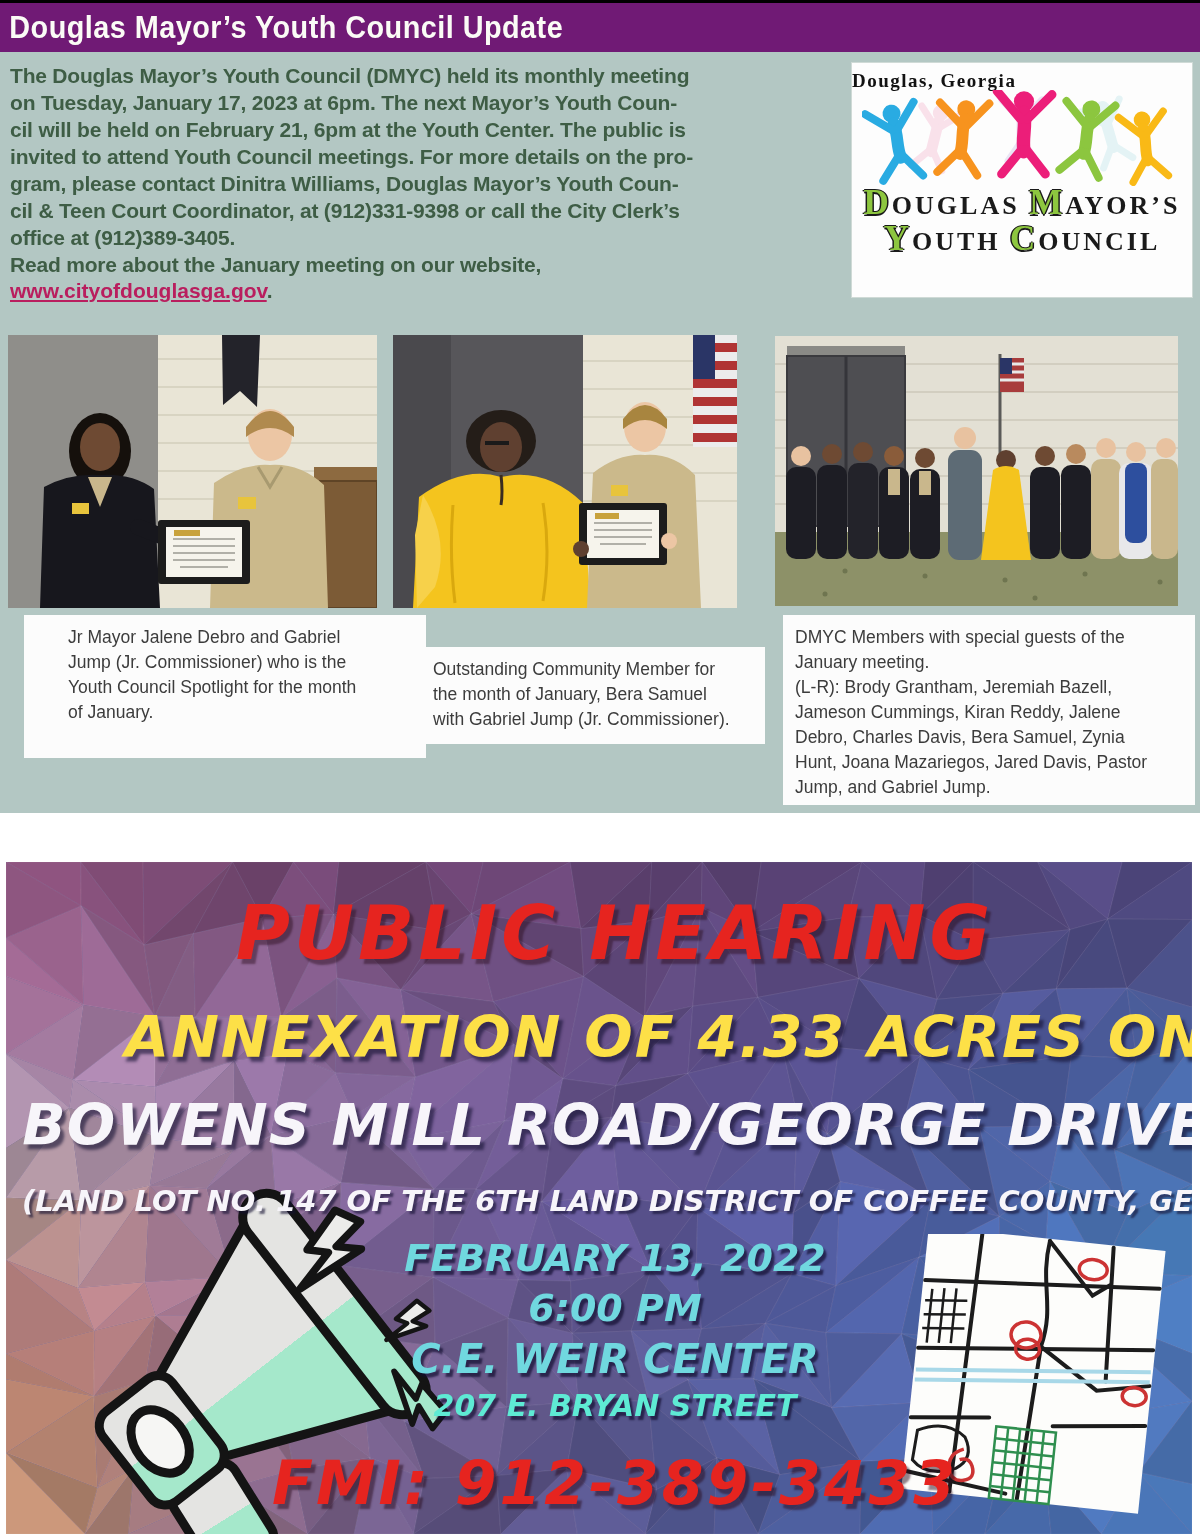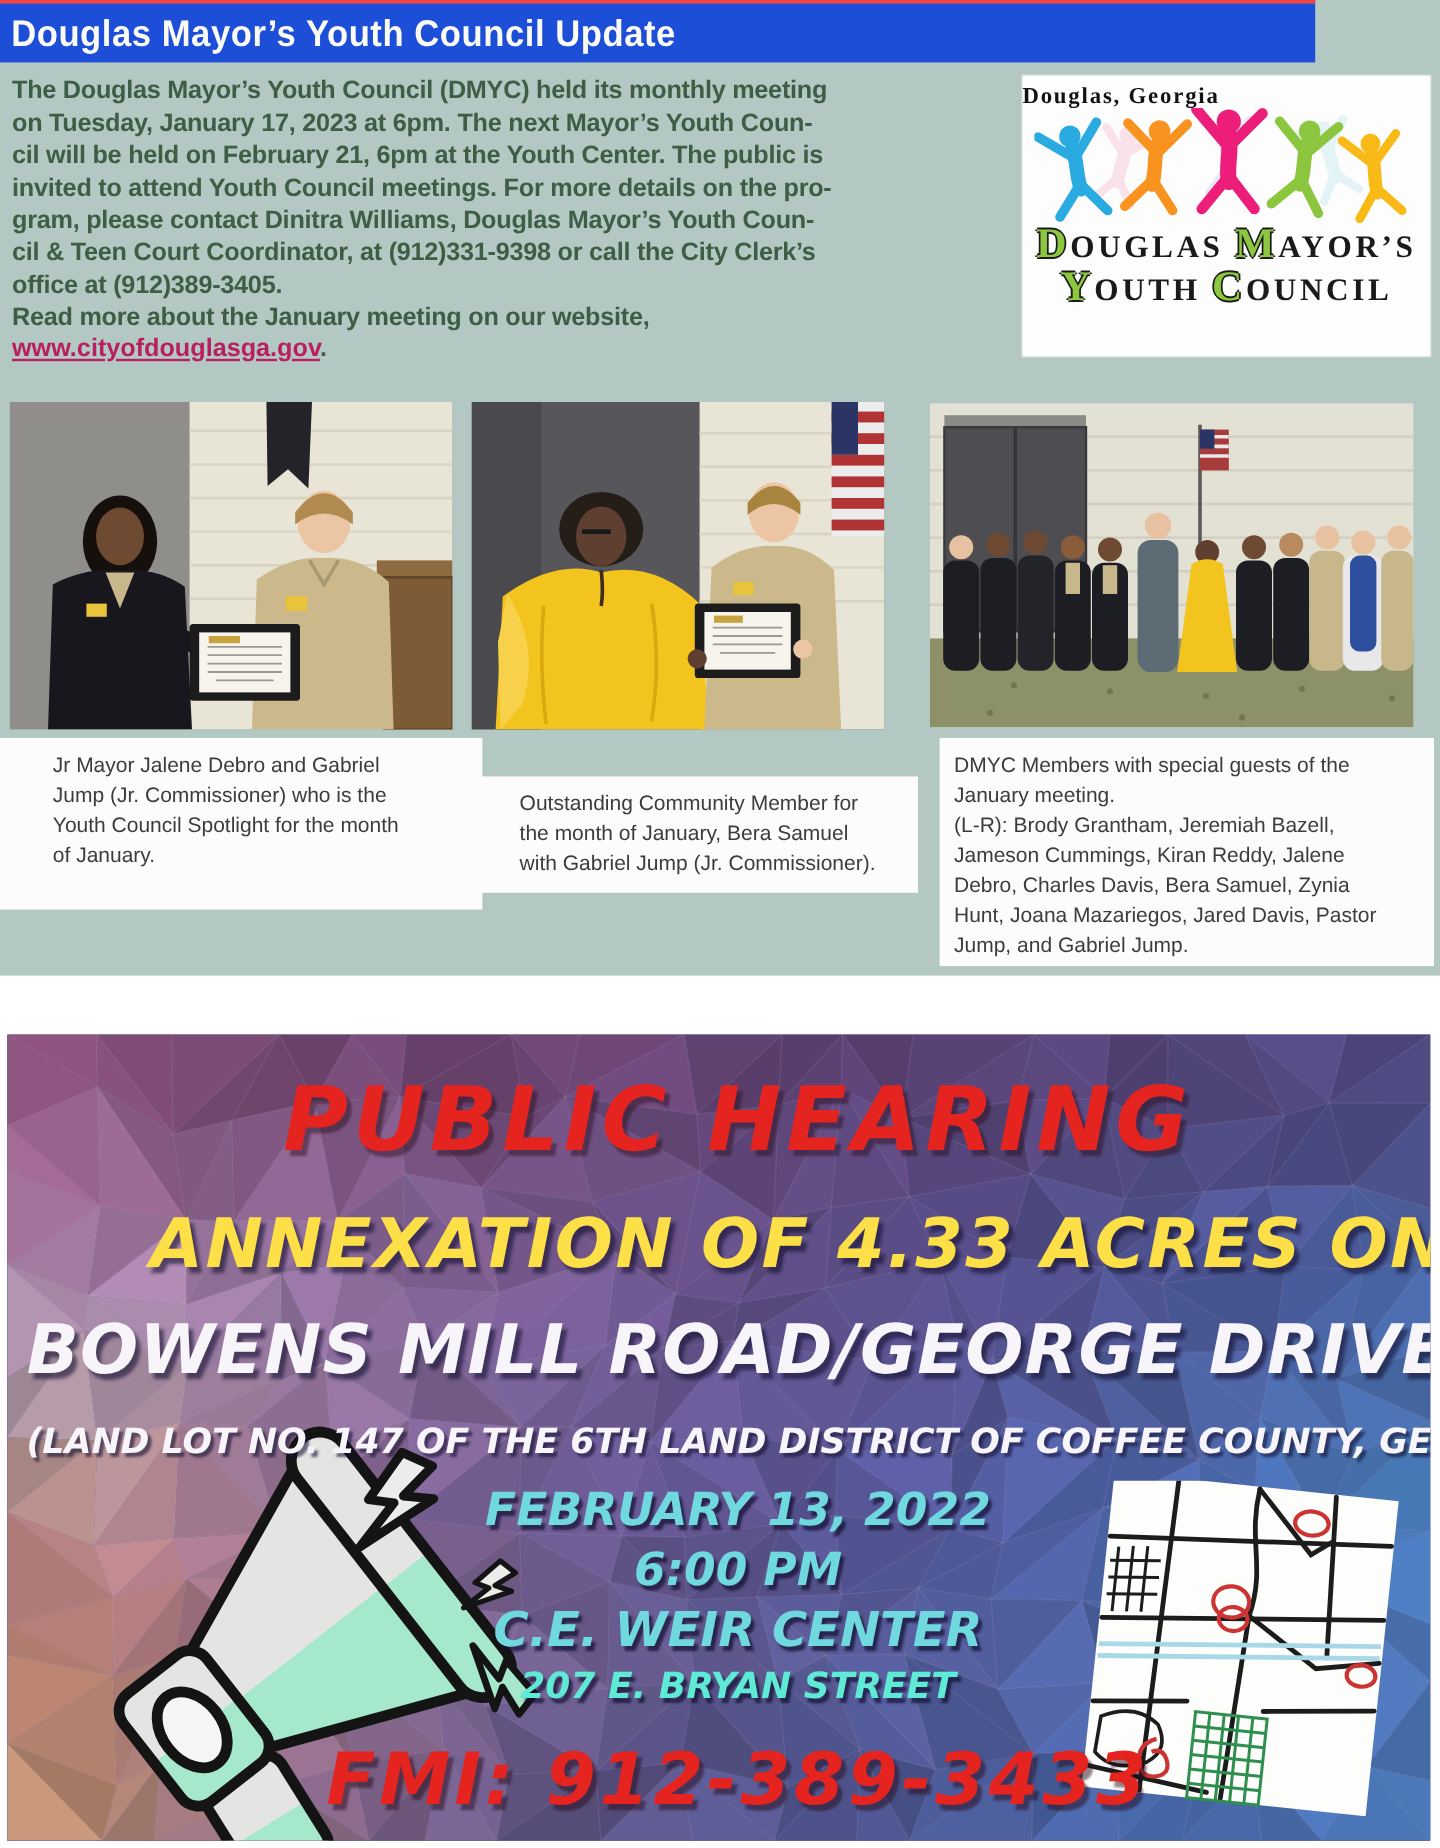--- a/index.html
+++ b/index.html
@@ -1,22 +1,22 @@
 <!DOCTYPE html>
 <html><head>
 <meta charset="utf-8">
 <style>
   html,body{margin:0;padding:0;}
   body{width:1200px;height:1540px;position:relative;background:#ffffff;
        font-family:"Liberation Sans",sans-serif;overflow:hidden;}
 
   
   .newsletter{position:absolute;left:0;top:0;width:1200px;height:813px;background:#b3c7c3;}
-  .header-bar{position:absolute;left:0;top:0;width:1096px;height:52px;background:#1d4ed8;
-              border-top:3px solid #ef4444;box-sizing:border-box;}
+  .header-bar{position:absolute;left:0;top:0;width:1200px;height:52px;background:#701a75;
+              border-top:3px solid #000000;box-sizing:border-box;}
   .header-title{color:#fbfbf6;font-size:31px;font-weight:bold;white-space:nowrap;
                 padding:7px 0 0 10px;transform:scaleX(.93);transform-origin:left center;
                 letter-spacing:.5px;}
   .body-text{position:absolute;left:10px;top:62px;width:840px;font-size:21px;font-weight:bold;
              line-height:27px;color:#3e5d45;white-space:pre;letter-spacing:-.2px;}
   .link-line{position:absolute;left:10px;top:279px;font-size:21px;font-weight:bold;color:#3e5d45;}
   .link-line a{color:#b91e5e;text-decoration:underline;}
 
   
   .logo-box{position:absolute;left:852px;top:63px;width:340px;height:234px;background:#fdfdfd;
@@ -28,21 +28,21 @@
                   color:#1a1a1a;font-size:26px;letter-spacing:3px;line-height:33px;white-space:nowrap;}
   .logo-lead{color:#8dc63f;font-size:35px;
              text-shadow:1.5px 0 #1a1a1a,-1.5px 0 #1a1a1a,0 1.5px #1a1a1a,0 -1.5px #1a1a1a;}
 
   .photo{position:absolute;display:block;}
   #photo1{left:8px;top:335px;width:369px;height:273px;}
   #photo2{left:393px;top:335px;width:344px;height:273px;}
   #photo3{left:775px;top:336px;width:403px;height:270px;}
   .caption{position:absolute;background:#fcfcfc;color:#3c3c3c;font-size:17.5px;line-height:25px;
            padding:10px 12px;white-space:pre-line;}
-  #caption1{left:0;top:615px;width:346px;height:123px;padding-left:44px;}
+  #caption1{left:24px;top:615px;width:346px;height:123px;padding-left:44px;}
   #caption2{left:393px;top:647px;width:320px;height:77px;padding-left:40px;}
   #caption3{left:783px;top:615px;width:388px;height:170px;}
 
   
   .flyer{position:absolute;left:6px;top:862px;width:1186px;height:672px;overflow:hidden;background:#4a3a78;}
   #poly-bg{position:absolute;left:0;top:0;z-index:0;}
   .flyer-art{position:absolute;z-index:1;}
   #megaphone-svg{left:-6px;top:326px;}
   #map-svg{left:892px;top:372px;}
   .fl{position:absolute;left:16px;width:100%;text-align:center;font-weight:bold;font-style:italic;

